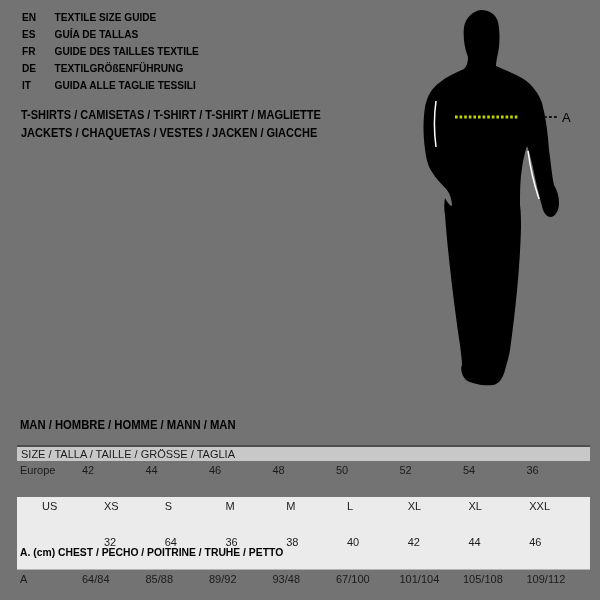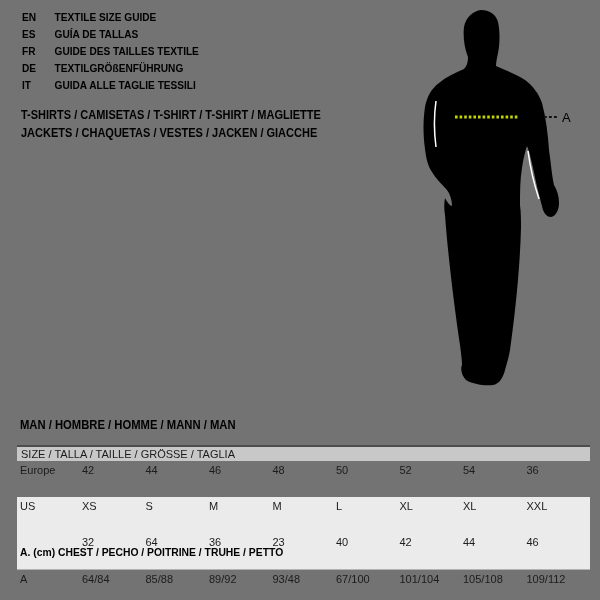--- a/index.html
+++ b/index.html
@@ -20,21 +20,21 @@
 
   
   .section-title{position:absolute;left:20px;top:418px;font-size:12.5px;font-weight:bold;transform:scaleX(0.9);transform-origin:0 0;white-space:nowrap;}
 
   
   .size-table{position:absolute;left:17px;top:445px;width:573px;}
   .thead{border-top:2px solid #4d4d4d;background:#c8c8c8;height:14px;line-height:14px;font-size:11px;color:#1c1c1c;padding-left:4px;white-space:nowrap;}
   .trow{display:flex;height:36px;line-height:18px;font-size:11px;color:#1c1c1c;}
   .trow .tlabel{width:62px;padding-left:3px;text-align:left;}
   .trow .tcell{flex:1;}
-  .row-alt{background:#ebebeb;}
+  .row-alt{background:#ebebeb;padding-left:22px;}
   .row-a{border-top:1px solid #b3b3b3;}
 
   
   .footnote{position:absolute;left:20px;top:546px;font-size:11.5px;font-weight:bold;transform:scaleX(0.9);transform-origin:0 0;white-space:nowrap;}
 </style>
 </head>
 <body>
 
 <div class="canvas">
 
@@ -137,21 +137,21 @@
       <div class="tcell">XL</div>
       <div class="tcell">XL</div>
       <div class="tcell">XXL</div>
     </div>
 
     <div class="trow row-alt">
       <div class="tlabel"></div>
       <div class="tcell">32</div>
       <div class="tcell">64</div>
       <div class="tcell">36</div>
-      <div class="tcell">23</div>
+      <div class="tcell">38</div>
       <div class="tcell">40</div>
       <div class="tcell">42</div>
       <div class="tcell">44</div>
       <div class="tcell">46</div>
     </div>
 
     <div class="trow row-a">
       <div class="tlabel">A</div>
       <div class="tcell">64/84</div>
       <div class="tcell">85/88</div>

